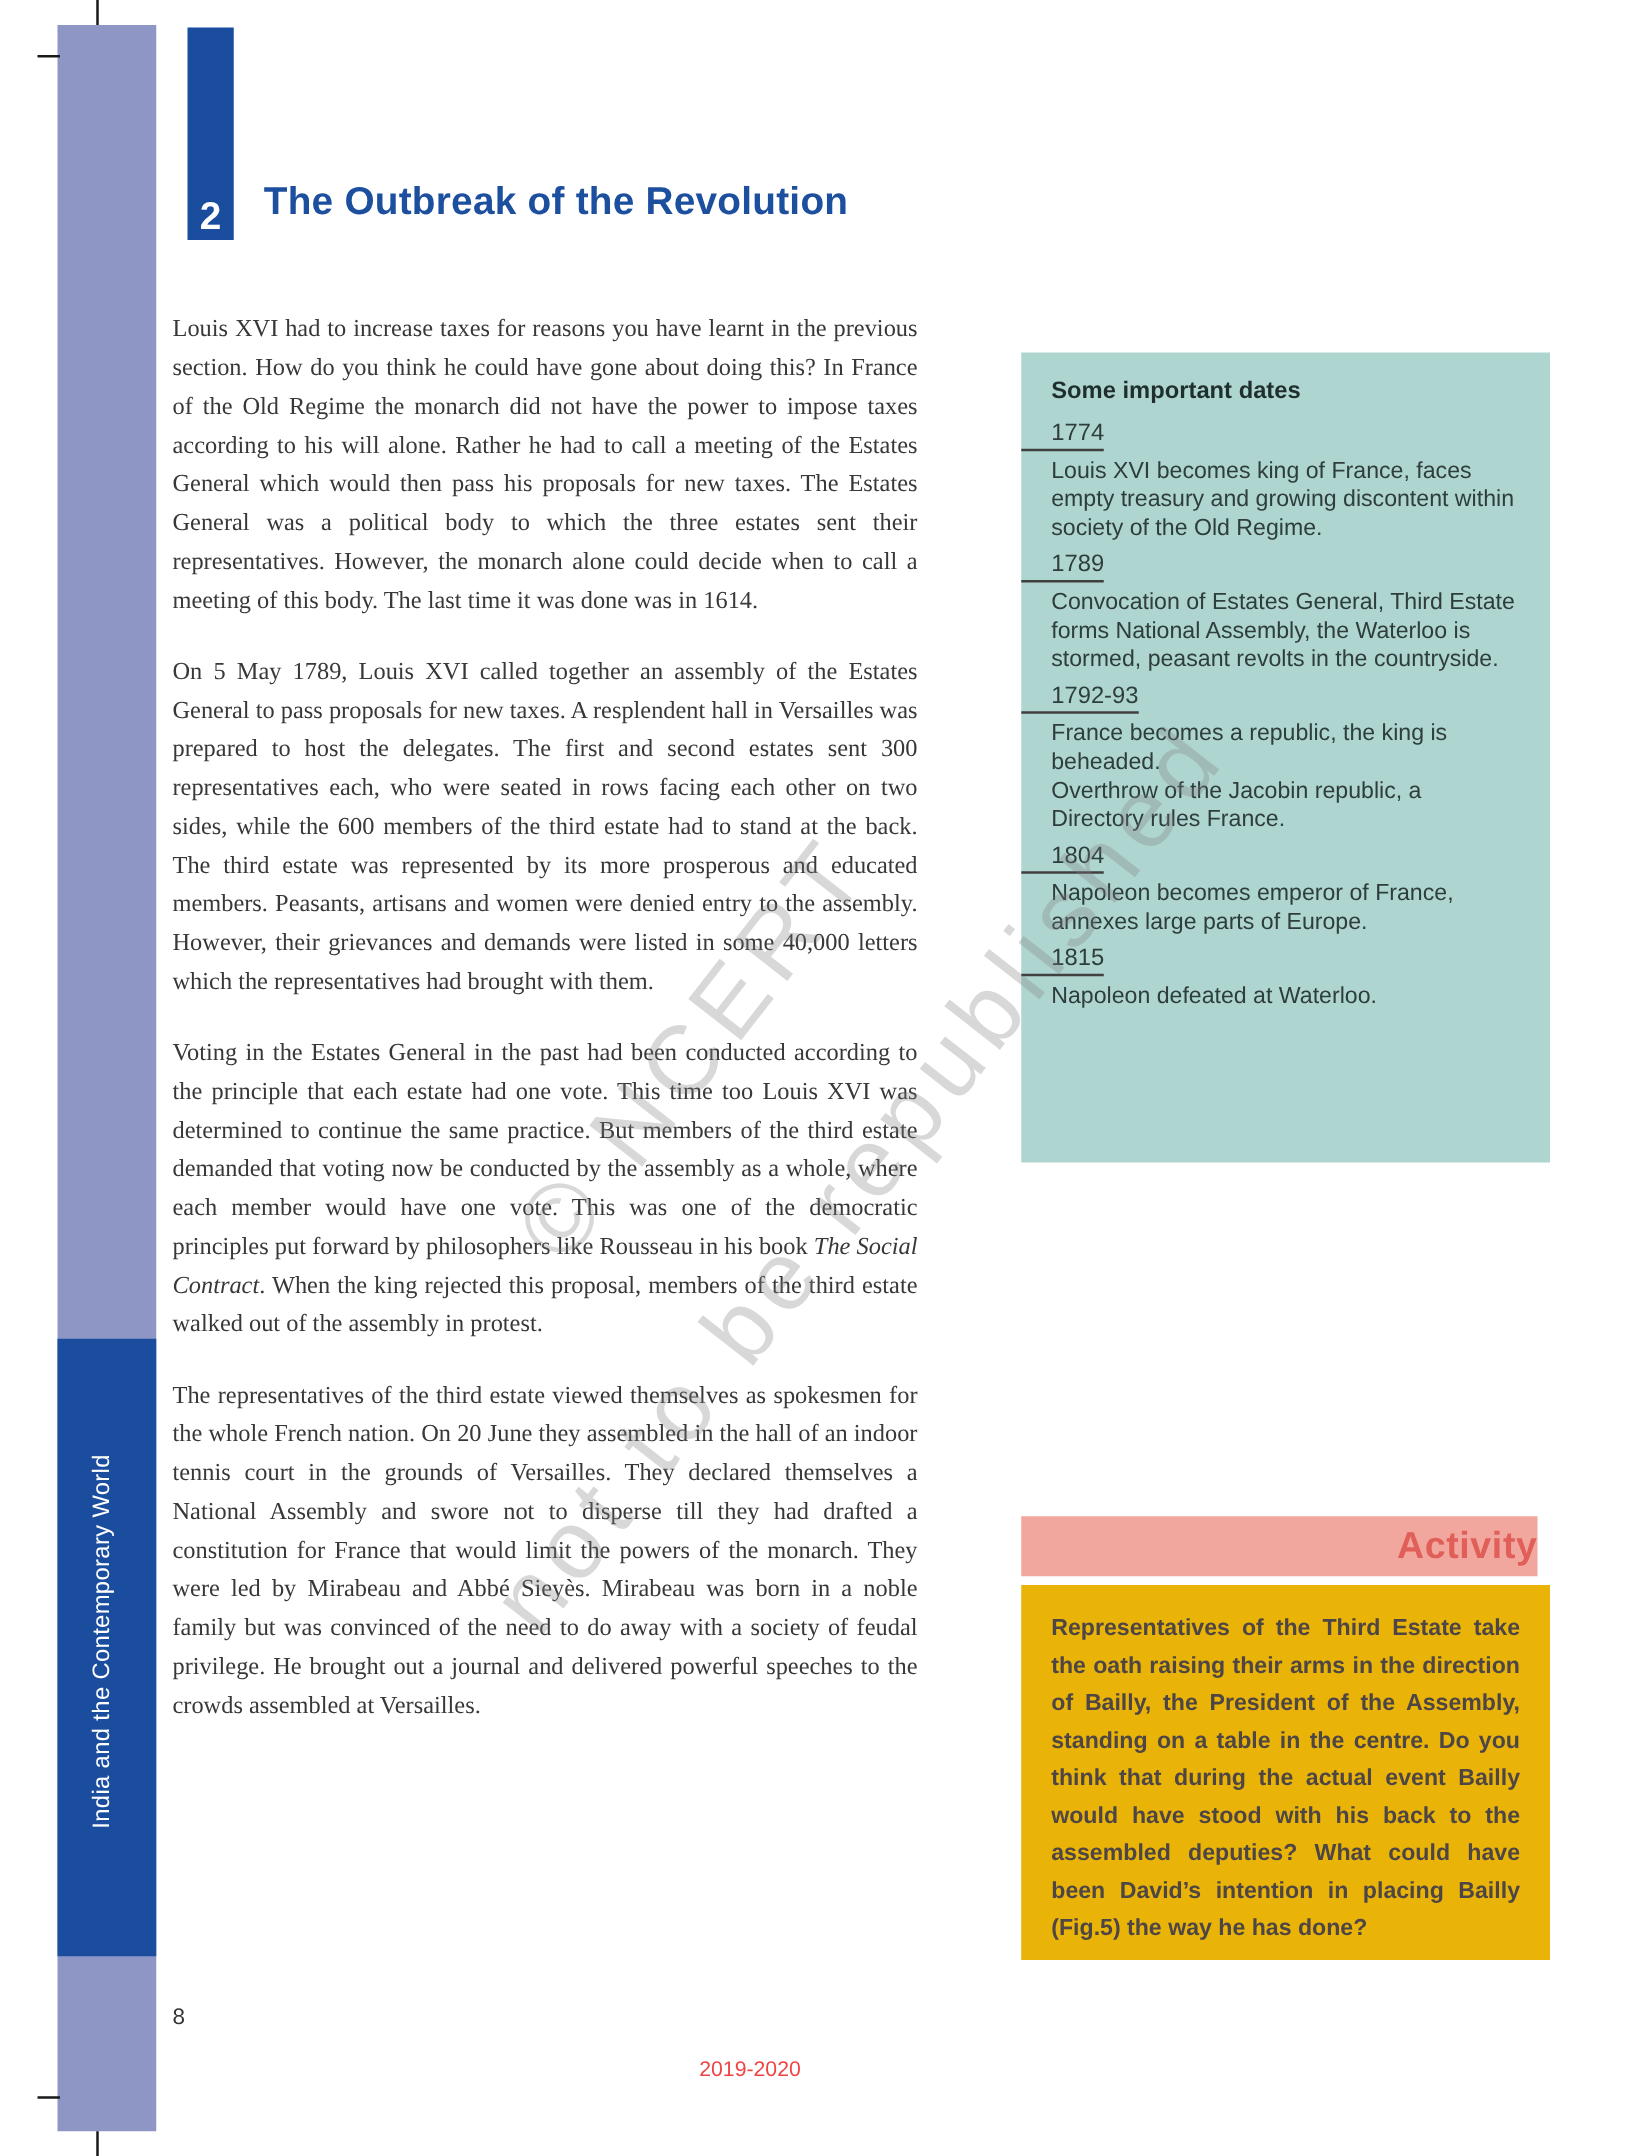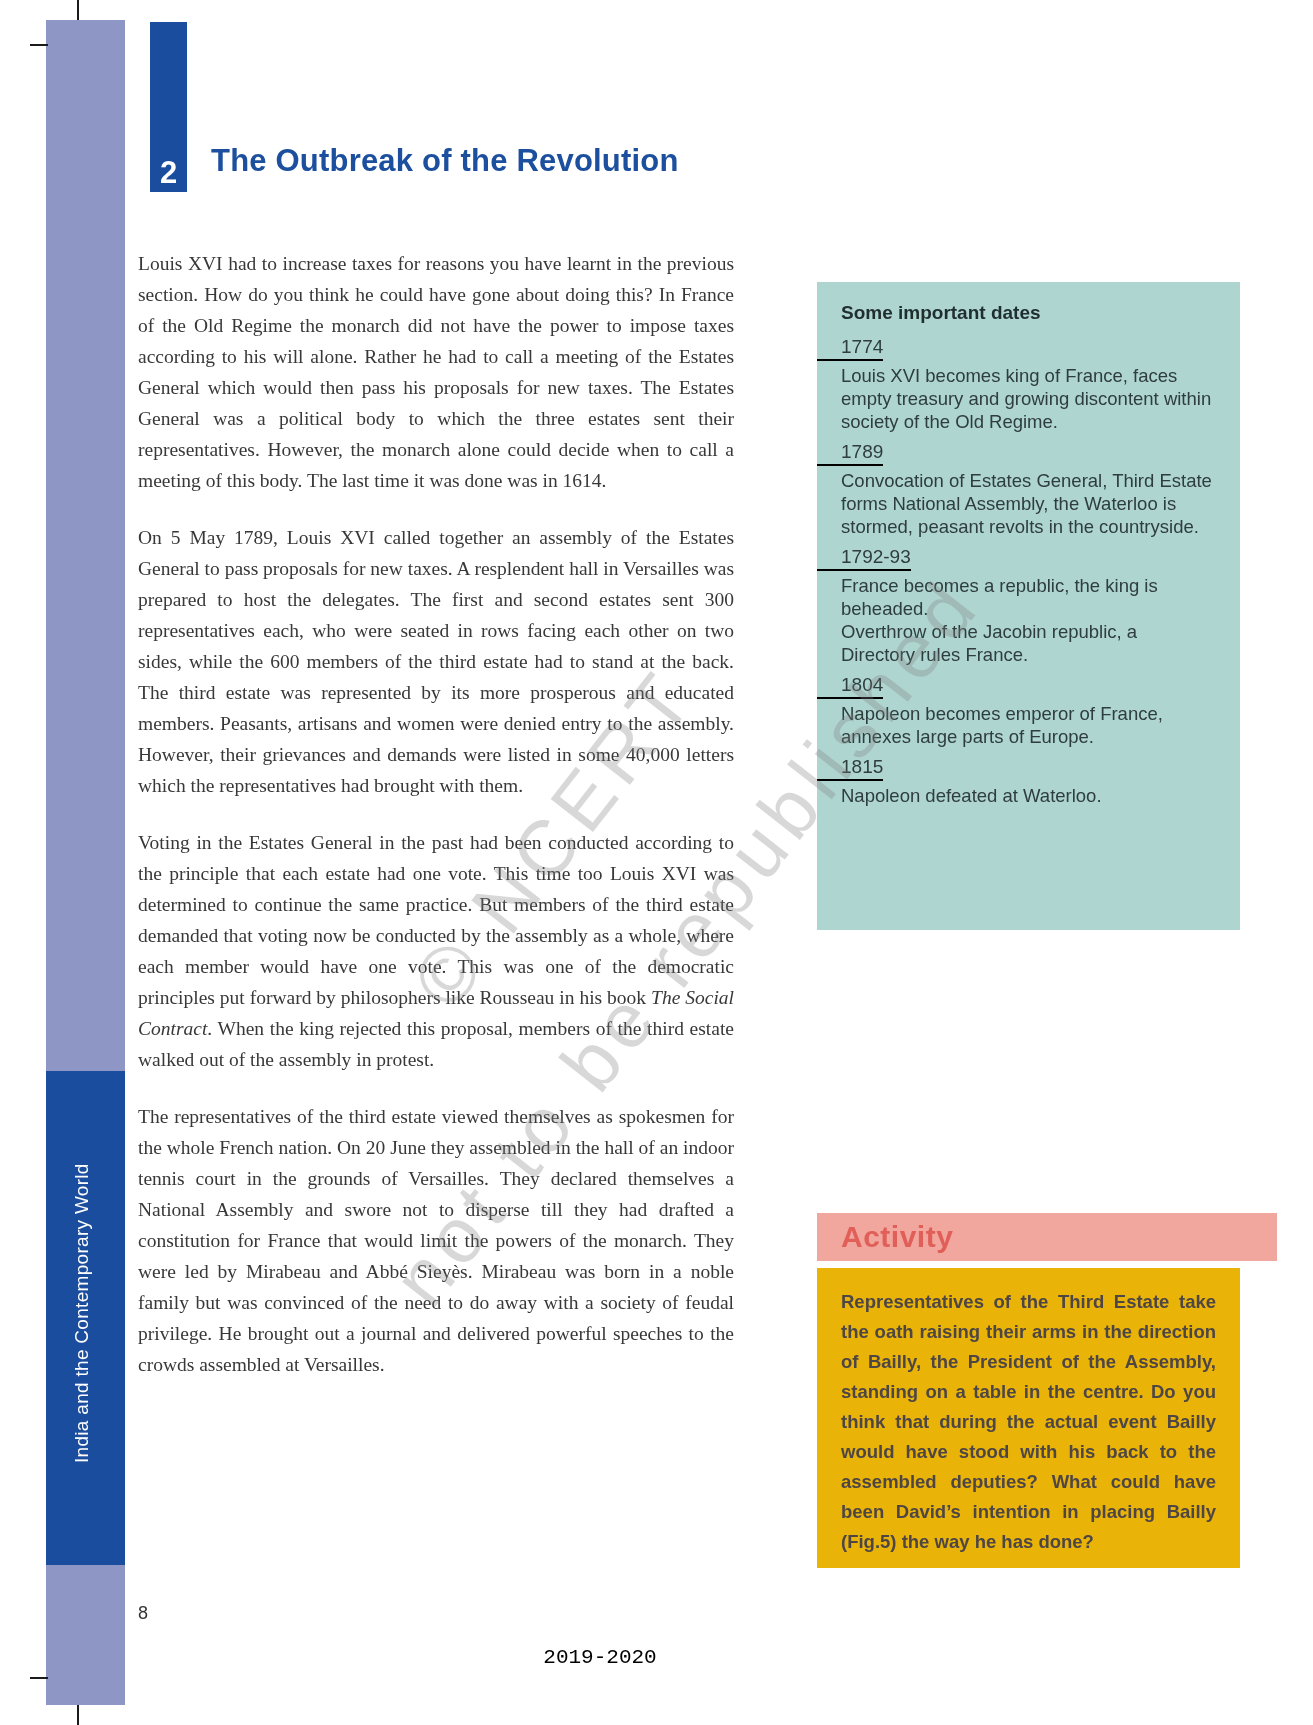--- a/index.html
+++ b/index.html
@@ -50,51 +50,51 @@
   
   .dates-box {
     position:absolute; left:817px; top:282px; width:423px; min-height:648px;
     background:#afd5d1; box-sizing:border-box; padding:20px 24px 16px 24px;
     color:#2e3d3d;
   }
   .dates-title { font-size:19px; font-weight:bold; color:#1f2e2e; margin:0 0 12px 0; }
   .date-entry { margin-bottom:8px; }
   .date-year {
     display:inline-block; font-size:19px; line-height:22px;
-    border-bottom:2px solid #000000; margin-left:-24px; padding-left:24px;
+    border-bottom:2px solid #404040; margin-left:-24px; padding-left:24px;
     padding-bottom:1px; margin-bottom:3px;
   }
   .date-text { font-size:18.5px; line-height:23px; white-space:pre-line; }
 
   
   .activity-header {
-    position:absolute; left:817px; top:1213px; width:460px; height:48px;
+    position:absolute; left:817px; top:1213px; width:413px; height:48px;
     background:#f2a79e; box-sizing:border-box; padding-left:24px;
-    display:flex; align-items:center;
+    display:flex; align-items:center;justify-content:flex-end;
   }
   .activity-title { color:#e05f58; font-size:30px; font-weight:bold; letter-spacing:0.5px; }
   .activity-body {
     position:absolute; left:817px; top:1268px; width:423px; height:300px;
     background:#eab308; box-sizing:border-box; padding:19px 24px;
     font-size:18.5px; line-height:30px; color:#4e4644; text-align:justify;font-weight:bold;
   }
 
   
   .watermark {
     position:absolute; left:120px; top:540px; width:1000px; height:700px;
     display:flex; flex-direction:column; align-items:center; justify-content:center;
     transform:rotate(-52deg); transform-origin:center center;
     pointer-events:none; z-index:9;
     color:rgba(125,125,125,0.30); font-size:78px; letter-spacing:8px;
     line-height:168px; white-space:nowrap; text-align:center;
   }
 
   
   .page-number { position:absolute; left:138px; top:1603px; font-size:18px; color:#333; }
-  .footer-year { position:absolute; left:460px; top:1646px; width:280px; text-align:center; font-size:21px; color:#000000;font-family:Liberation Mono, monospace; }
+  .footer-year { position:absolute; left:460px; top:1646px; width:280px; text-align:center; font-size:17px; color:#ef4444; }
 </style>
 </head>
 <body>
 
 <div class="page">
 
   <div class="bar-purple"></div>
   <div class="bar-blue-section"></div>
   <div class="vertical-strip-text">India and the Contemporary World</div>
 

